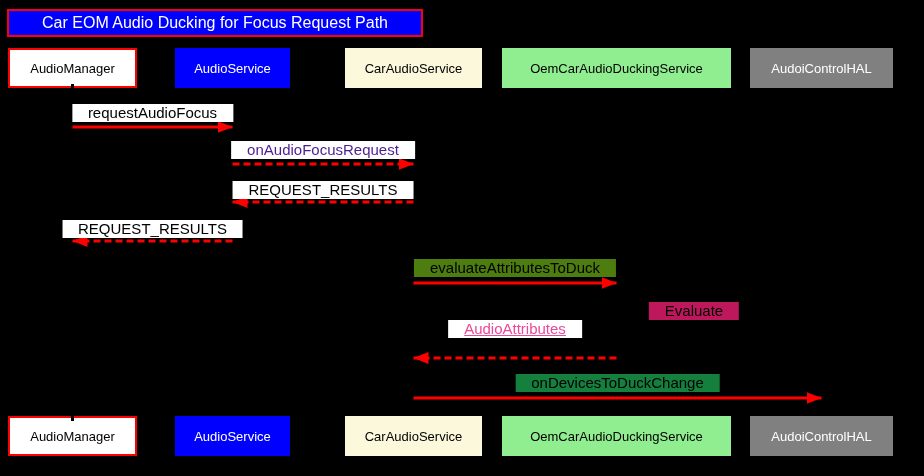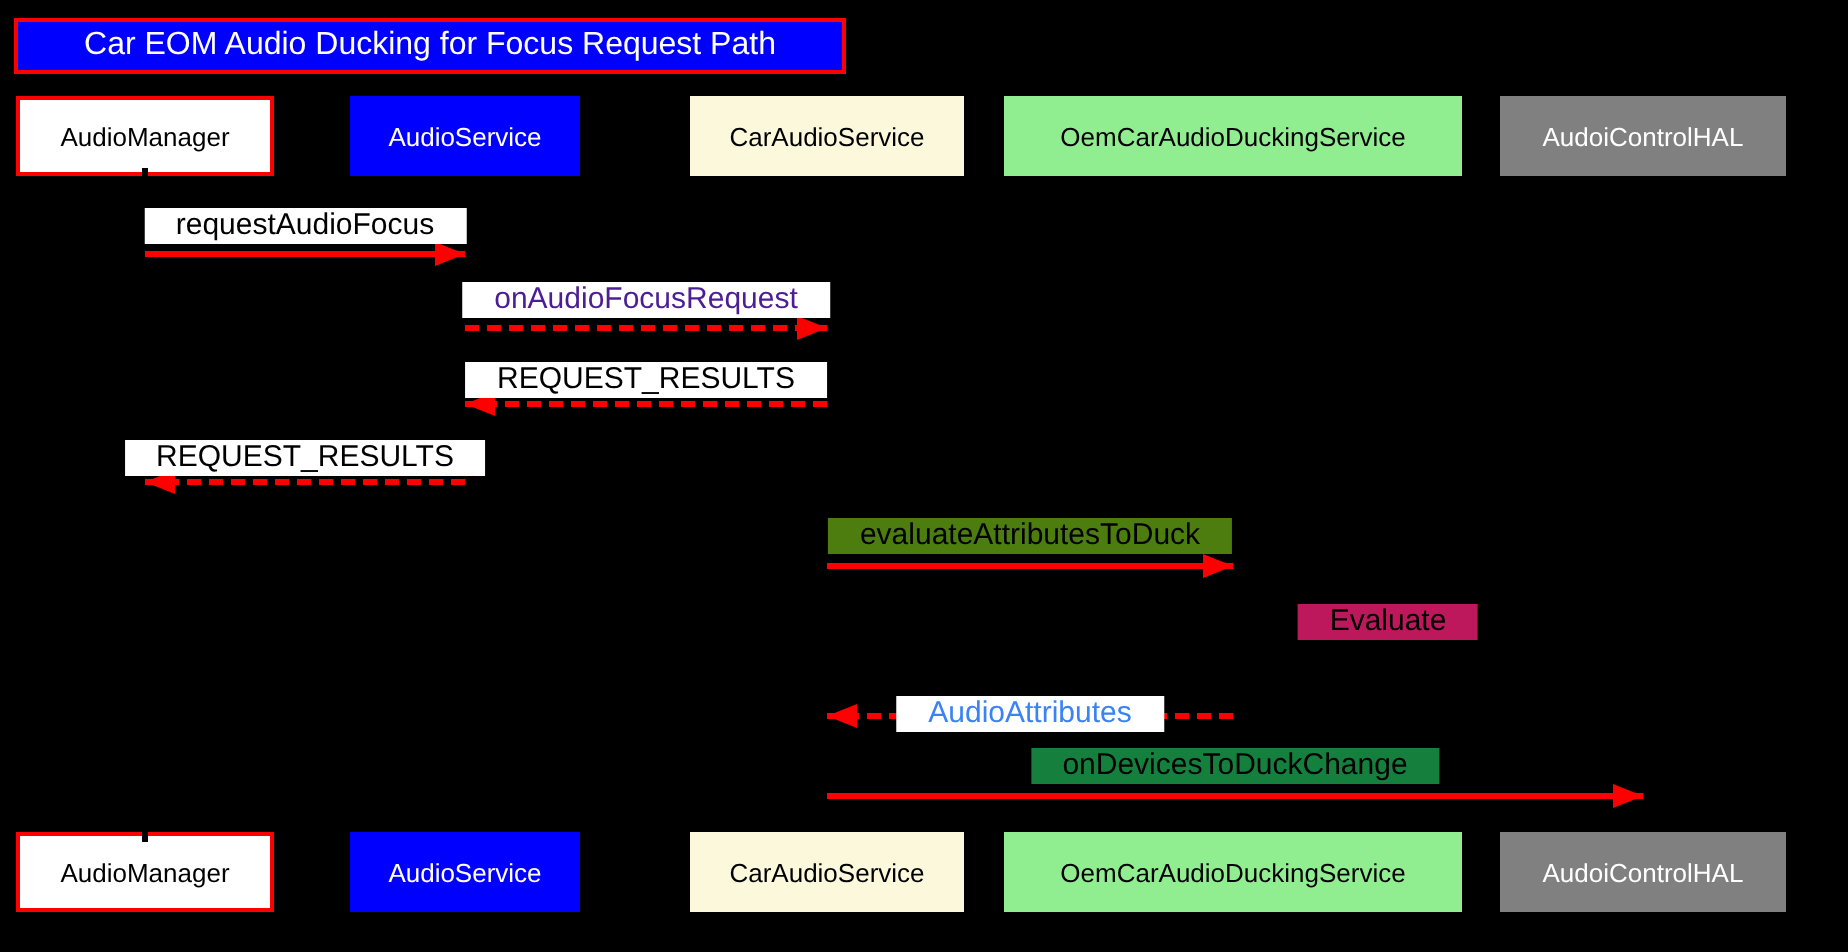--- a/index.html
+++ b/index.html
@@ -87,16 +87,16 @@
       <line x1="72.5" y1="410" x2="72.5" y2="421" stroke="#000000" stroke-width="3"></line>
     </svg>
 
   <div>
       <div class="msg-label" style="left: 152.5px; top: 104px; background: rgb(255, 255, 255); color: rgb(0, 0, 0);">requestAudioFocus</div>
       <div class="msg-label" style="left: 323px; top: 141px; background: rgb(255, 255, 255); color: #4c1d95;">onAudioFocusRequest</div>
       <div class="msg-label" style="left: 323px; top: 181px; background: rgb(255, 255, 255); color: rgb(0, 0, 0);">REQUEST_RESULTS</div>
       <div class="msg-label" style="left: 152.5px; top: 220px; background: rgb(255, 255, 255); color: rgb(0, 0, 0);">REQUEST_RESULTS</div>
       <div class="msg-label" style="left: 515px; top: 259px; background: #4d7c0f; color: rgb(0, 0, 0);">evaluateAttributesToDuck</div>
       <div class="msg-label" style="left: 670px; top: 302px; background: #be185d; color: rgb(0, 0, 0); margin-left: 24px;">Evaluate</div>
-      <div class="msg-label" style="left: 515px; top: 348px; background: rgb(255, 255, 255); color: #3b82f6;">AudioAttributes</div>
+      <div class="msg-label" style="left: 515px; top: 320px; background: rgb(255, 255, 255); color: #ec4899; text-decoration: underline;">AudioAttributes</div>
       <div class="msg-label" style="left: 617.5px; top: 374px; background: #15803d; color: rgb(0, 0, 0);">onDevicesToDuckChange</div>
     </div>
 </div>
 
 </body></html>

